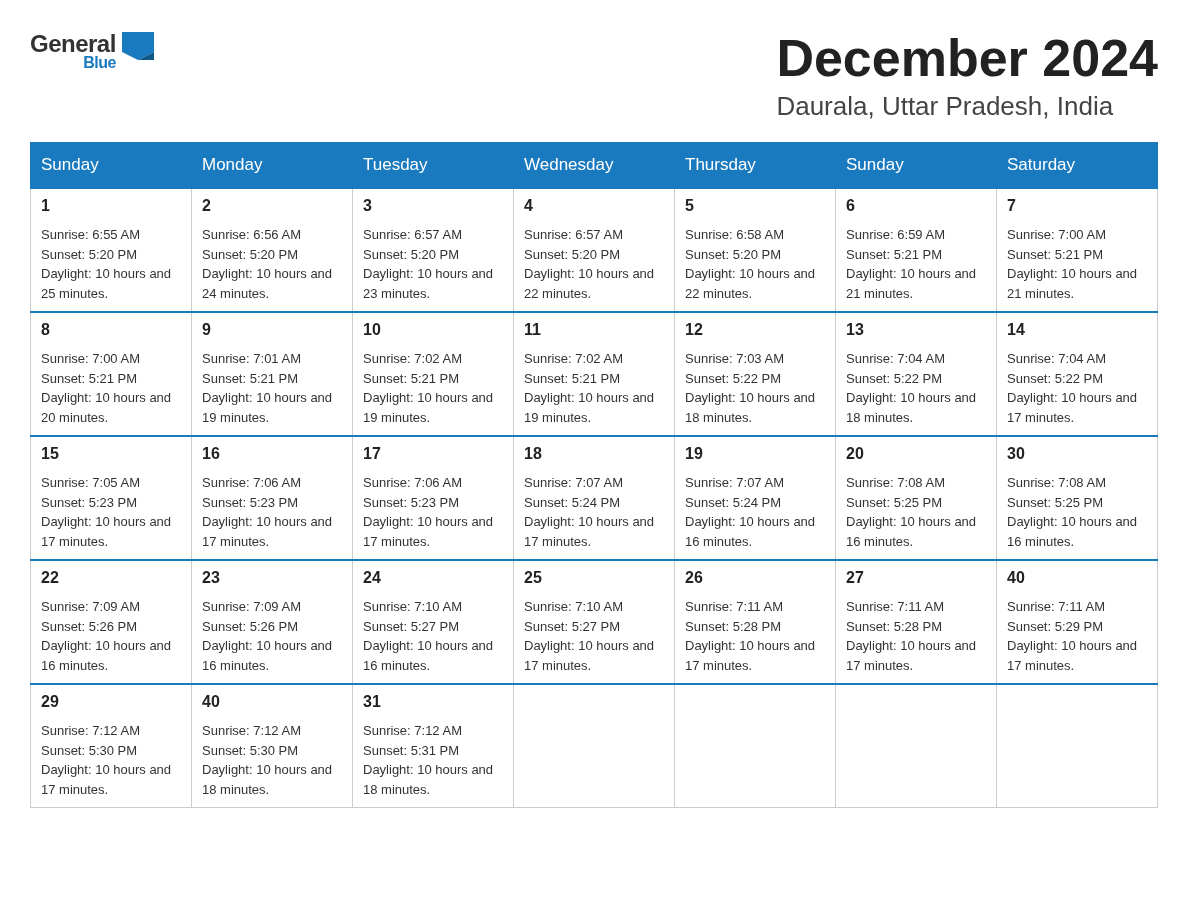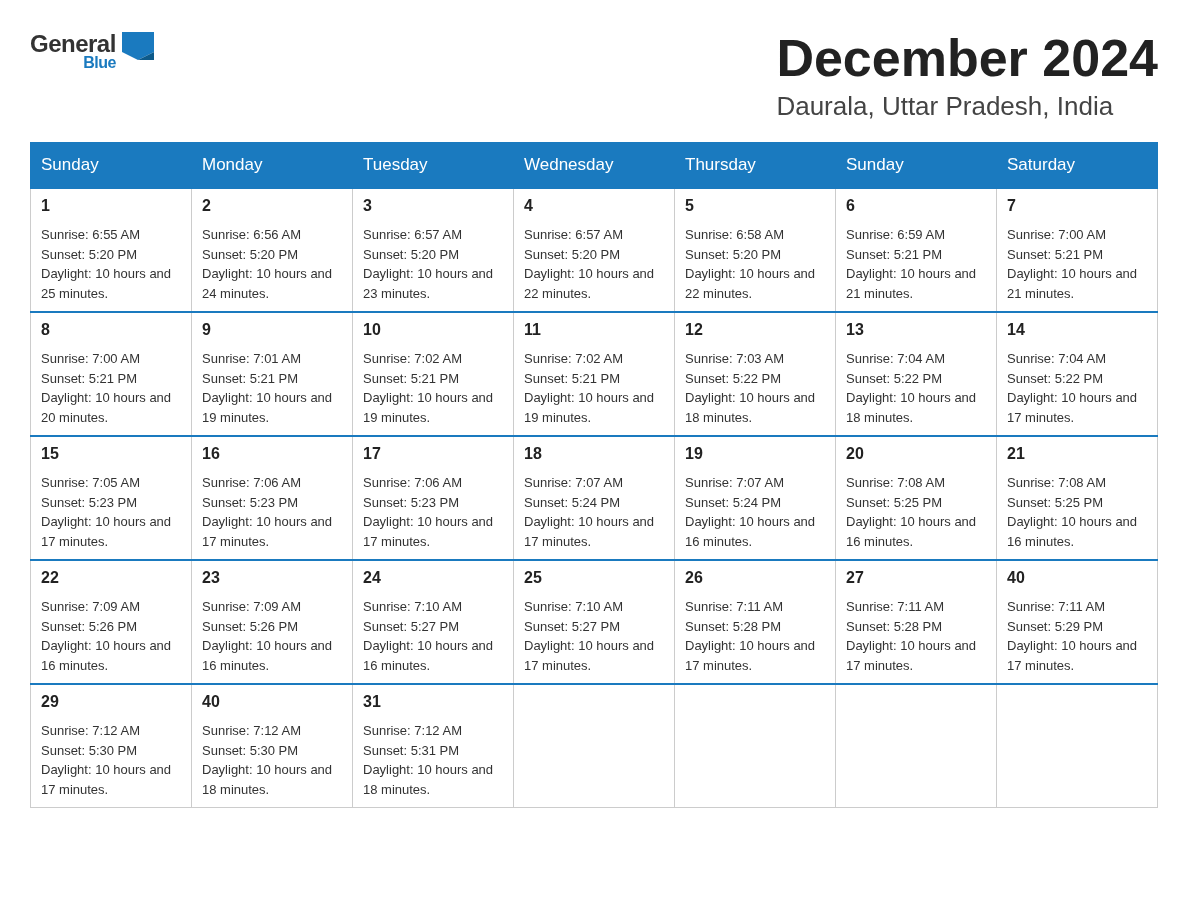--- a/index.html
+++ b/index.html
@@ -209,21 +209,21 @@
         </td>
         <td>
           <span class="day-number">19</span>
           <div class="day-info">Sunrise: 7:07 AM<br>Sunset: 5:24 PM<br>Daylight: 10 hours and 16 minutes.</div>
         </td>
         <td>
           <span class="day-number">20</span>
           <div class="day-info">Sunrise: 7:08 AM<br>Sunset: 5:25 PM<br>Daylight: 10 hours and 16 minutes.</div>
         </td>
         <td>
-          <span class="day-number">21</span>
+          <span class="day-number">30</span>
           <div class="day-info">Sunrise: 7:08 AM<br>Sunset: 5:25 PM<br>Daylight: 10 hours and 16 minutes.</div>
         </td>
       </tr>
       <tr class="row-separator">
         <td>
           <span class="day-number">22</span>
           <div class="day-info">Sunrise: 7:09 AM<br>Sunset: 5:26 PM<br>Daylight: 10 hours and 16 minutes.</div>
         </td>
         <td>
           <span class="day-number">23</span>

